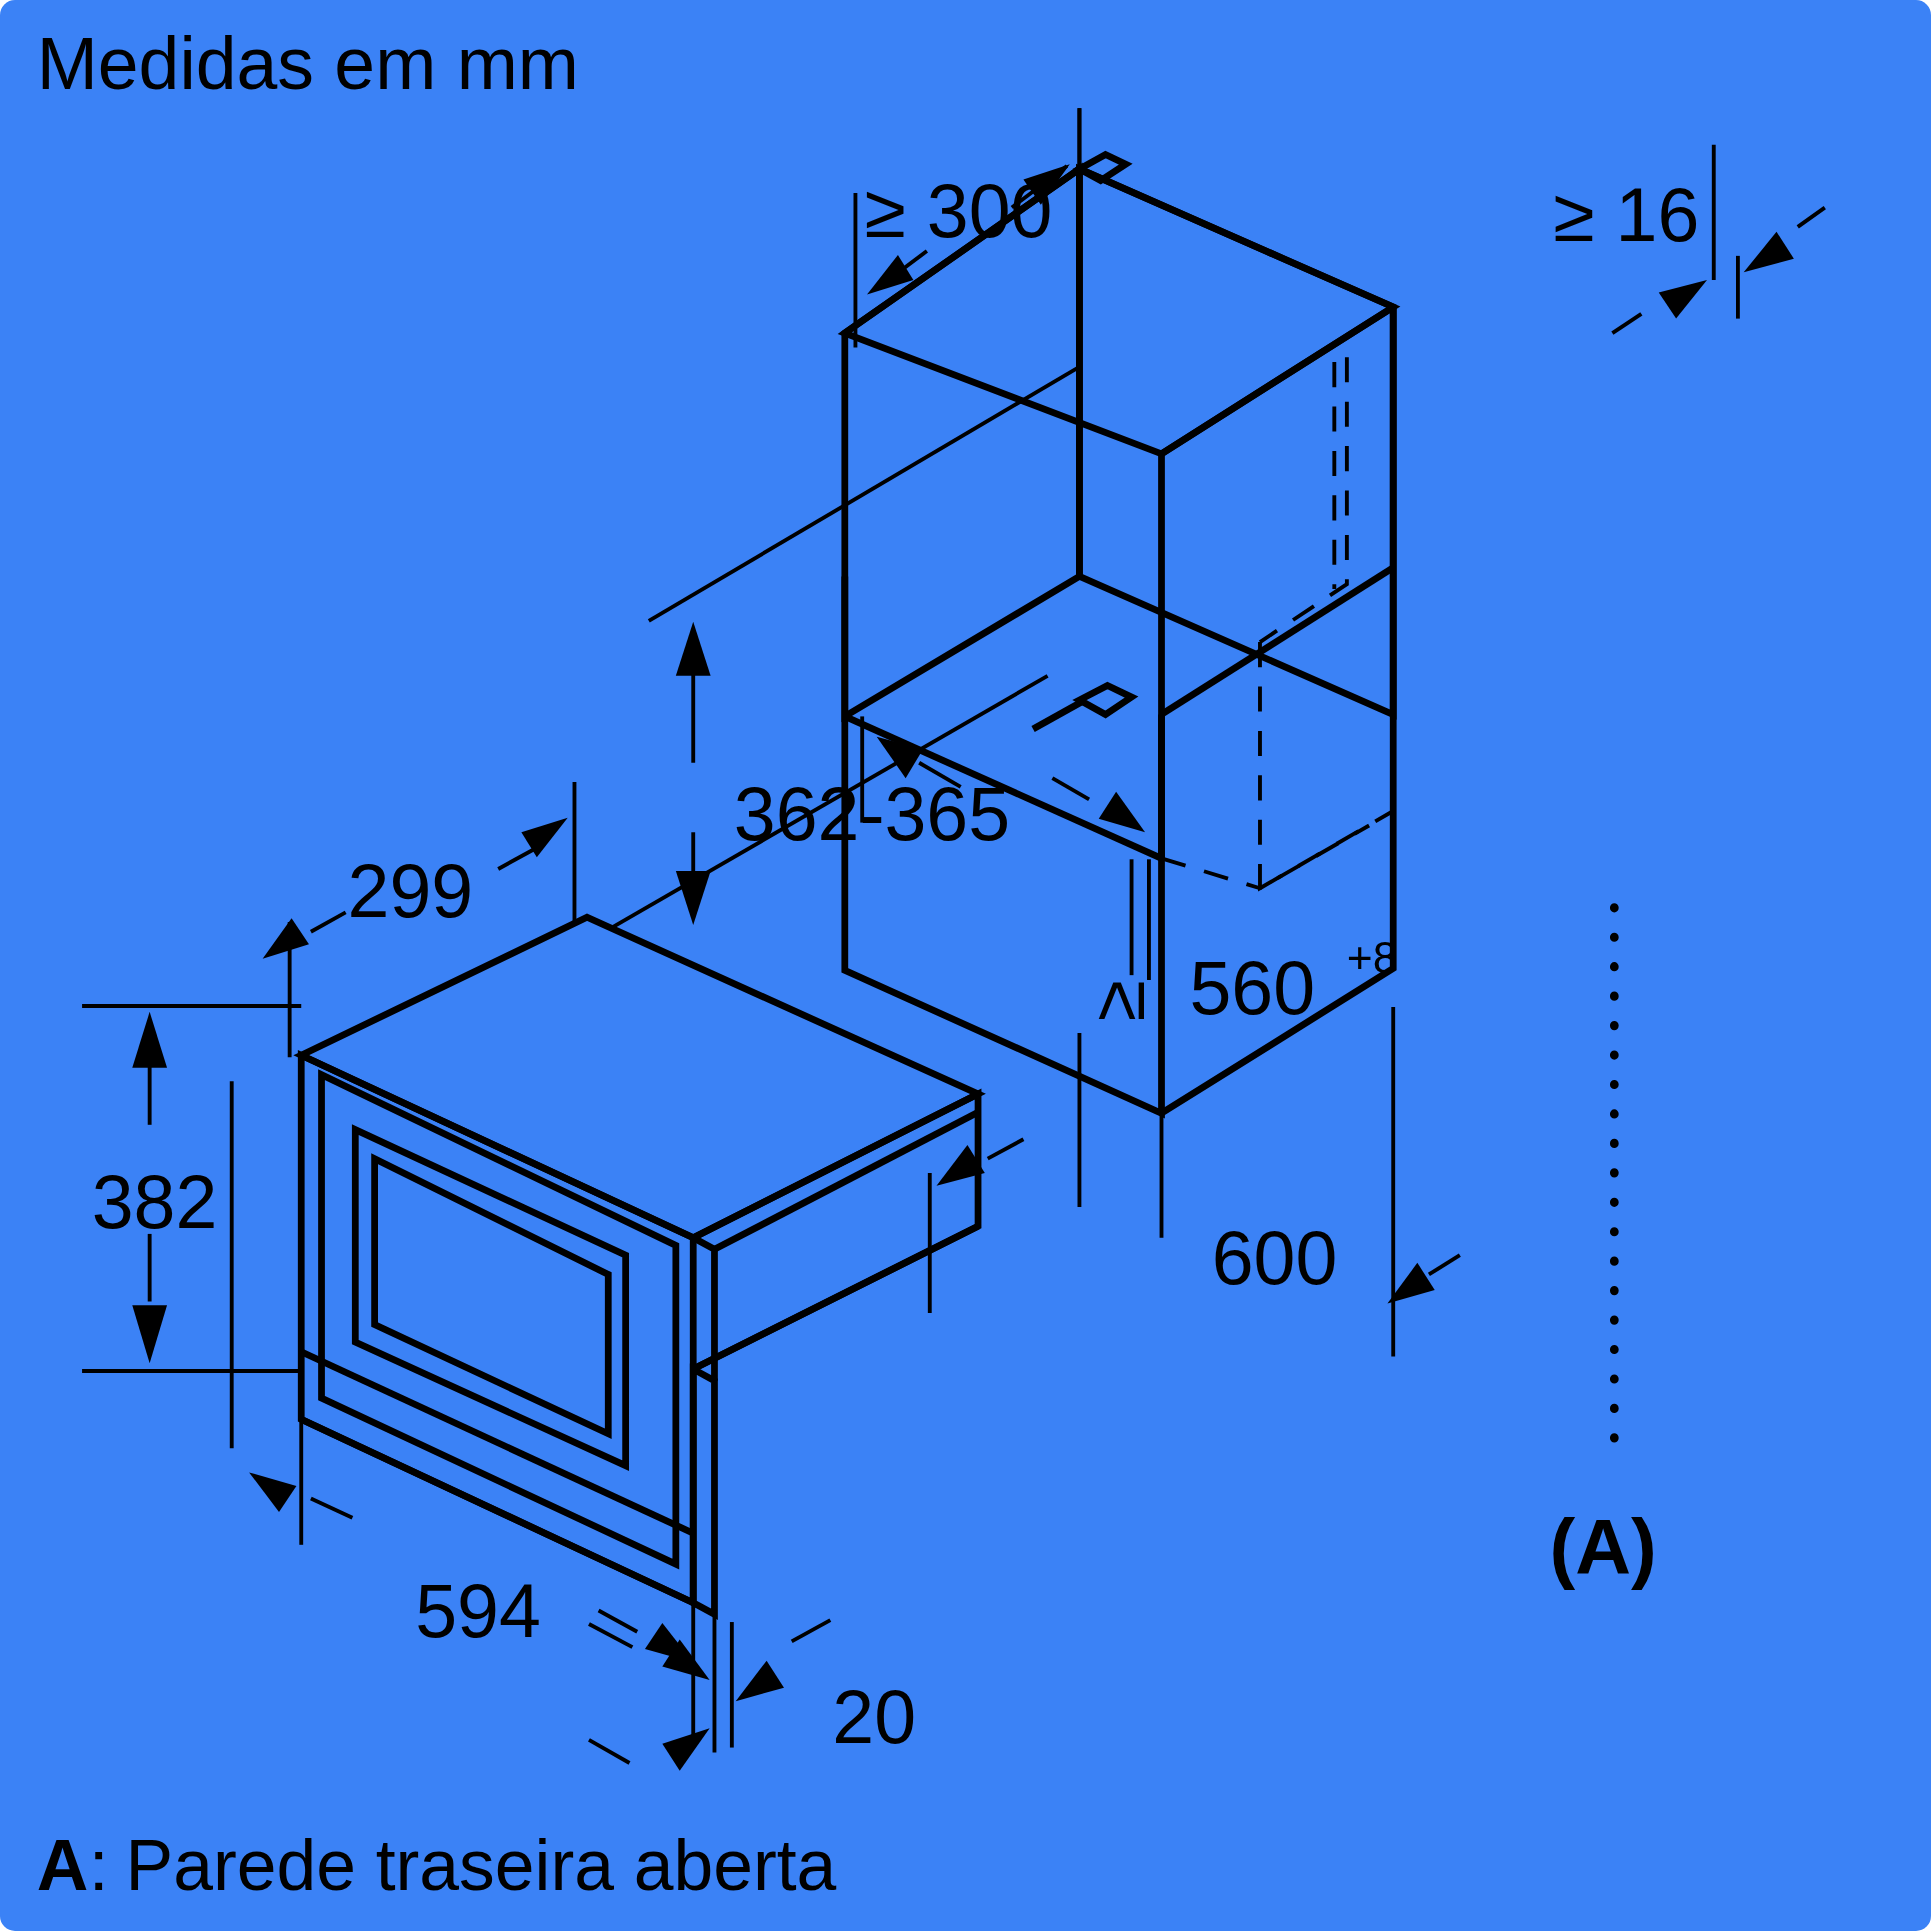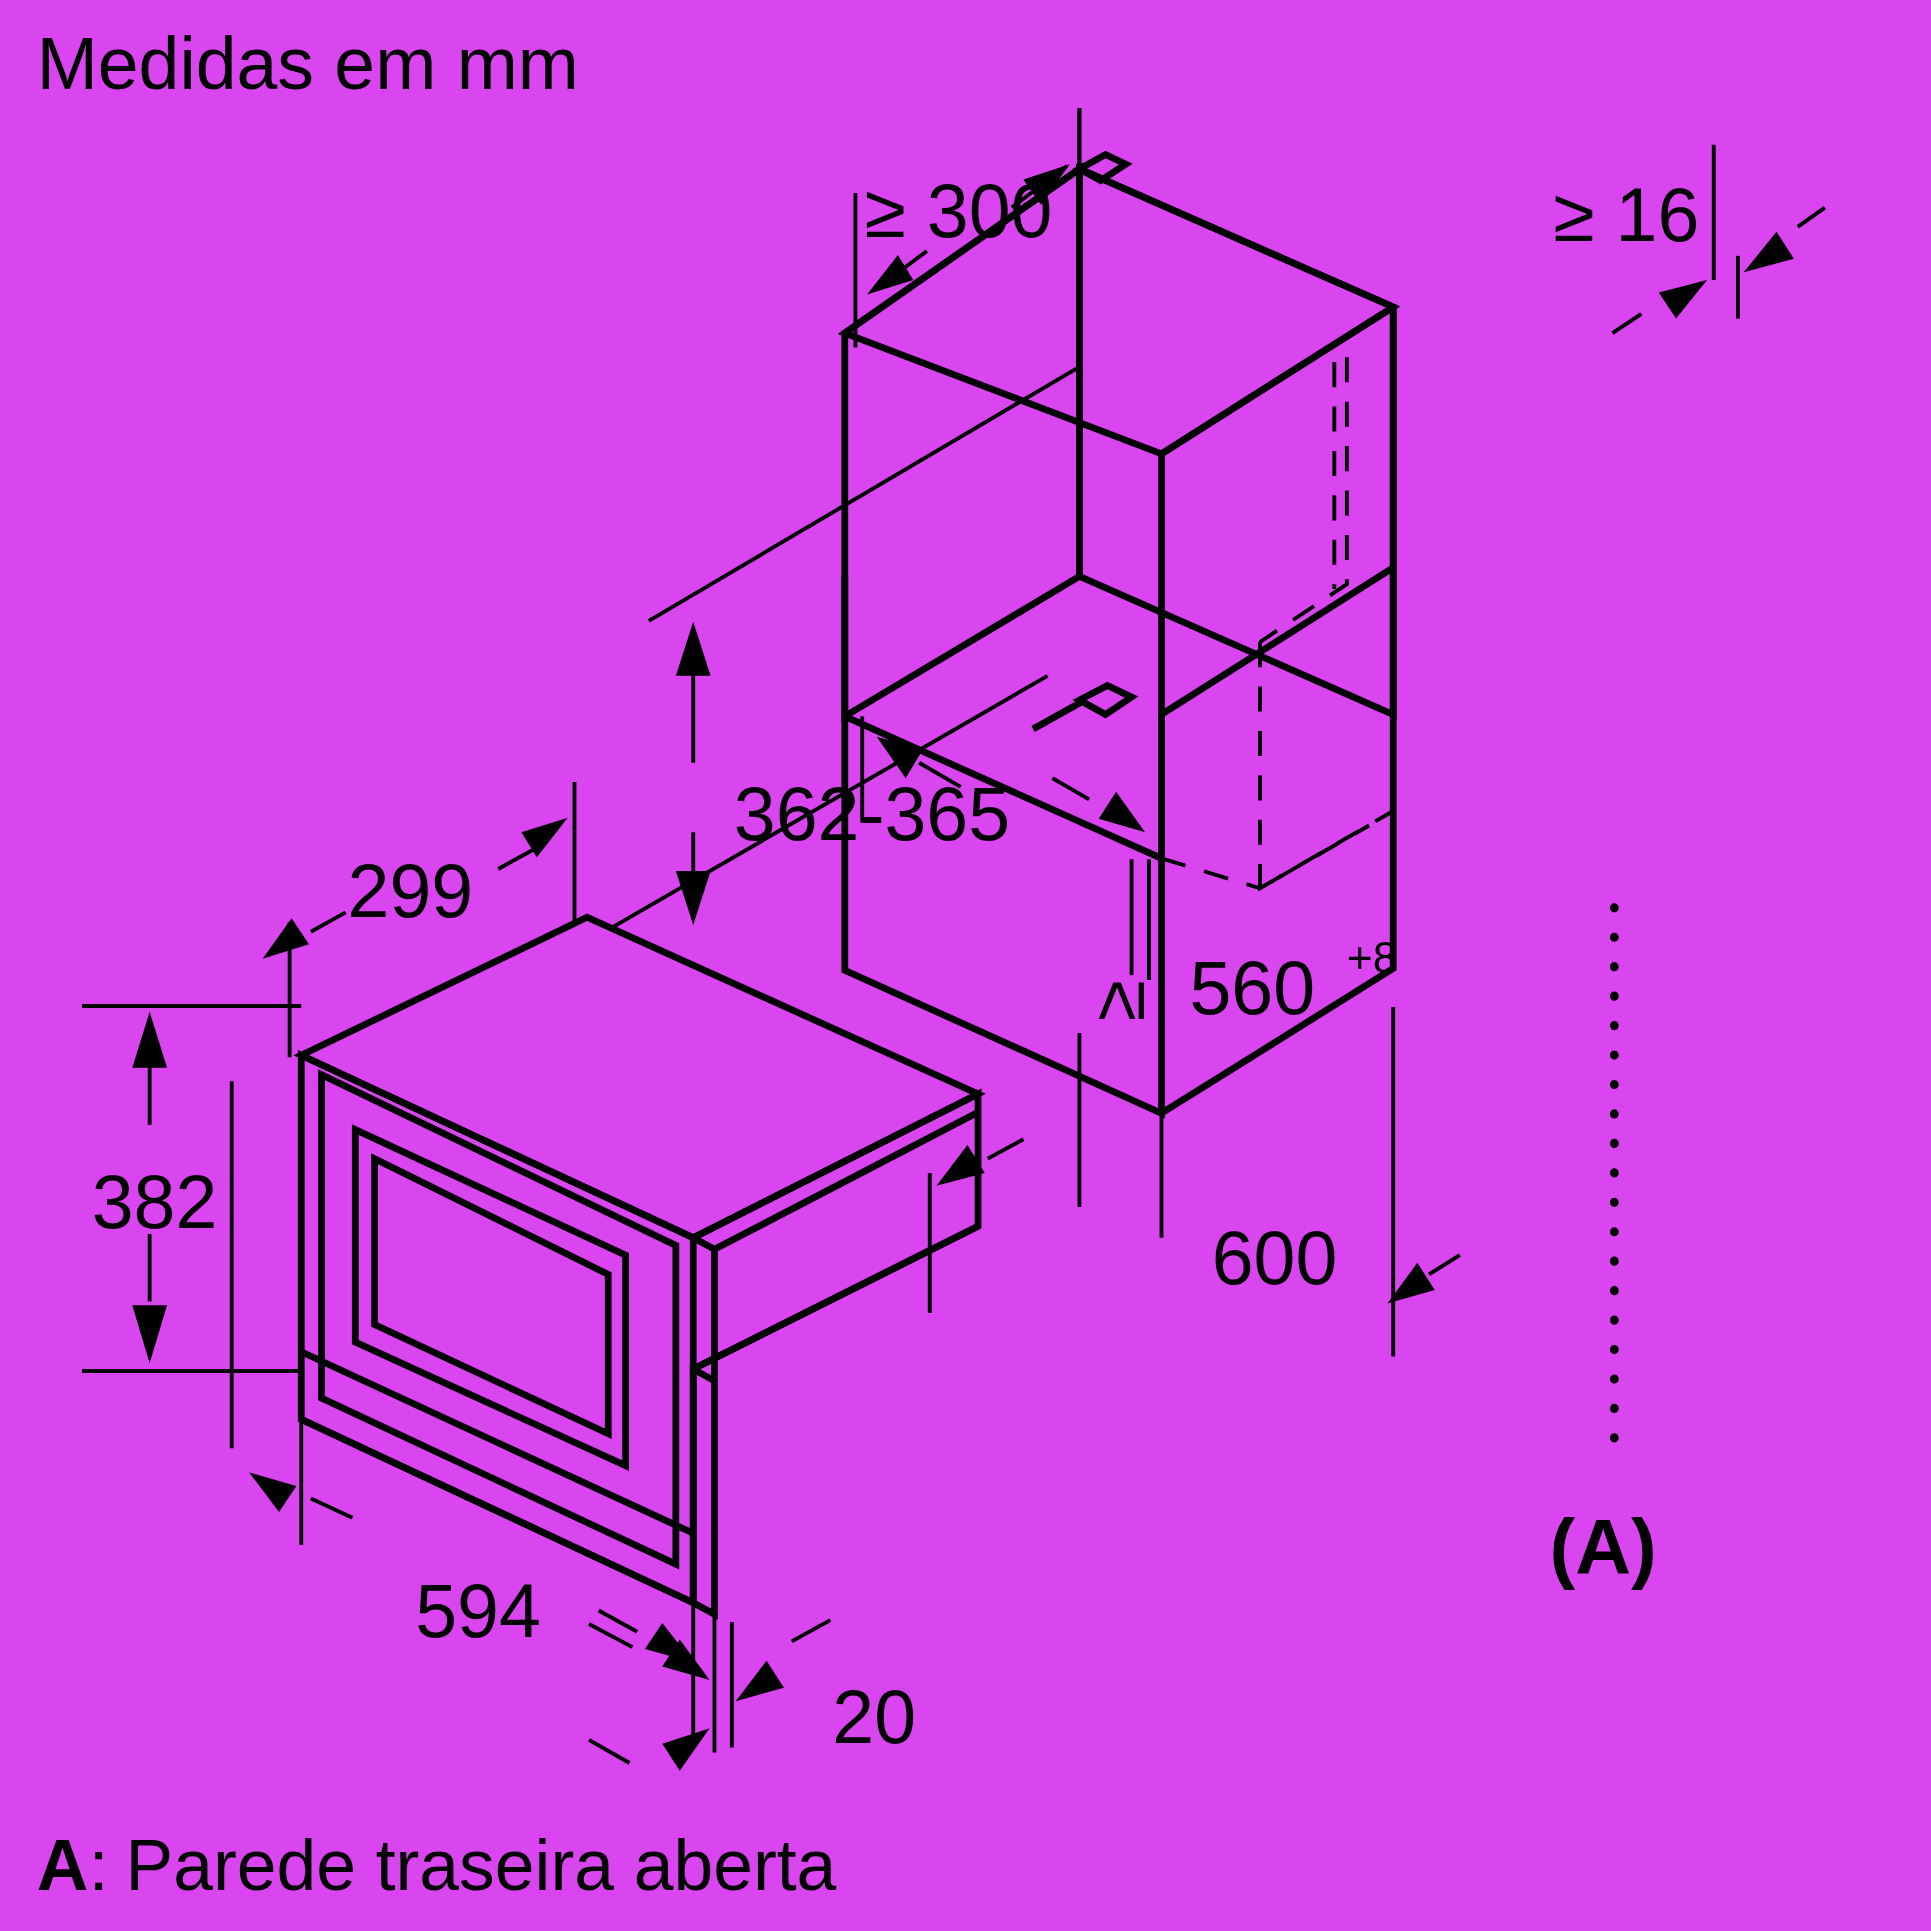--- a/index.html
+++ b/index.html
@@ -11,21 +11,22 @@
     width: 1931px;
     height: 1931px;
     font-family: "Liberation Sans", sans-serif;
     color: #000000;
     overflow: hidden;
   }
   #sheet {
     position: relative;
     width: 1931px;
     height: 1931px;
-    background: #d946ef;
+    background: #3b82f6;
+    border-radius: 15px;
   }
   svg#diagram {
     position: absolute;
     left: 0;
     top: 0;
     width: 1931px;
     height: 1931px;
     display: block;
   }
   .txt {

